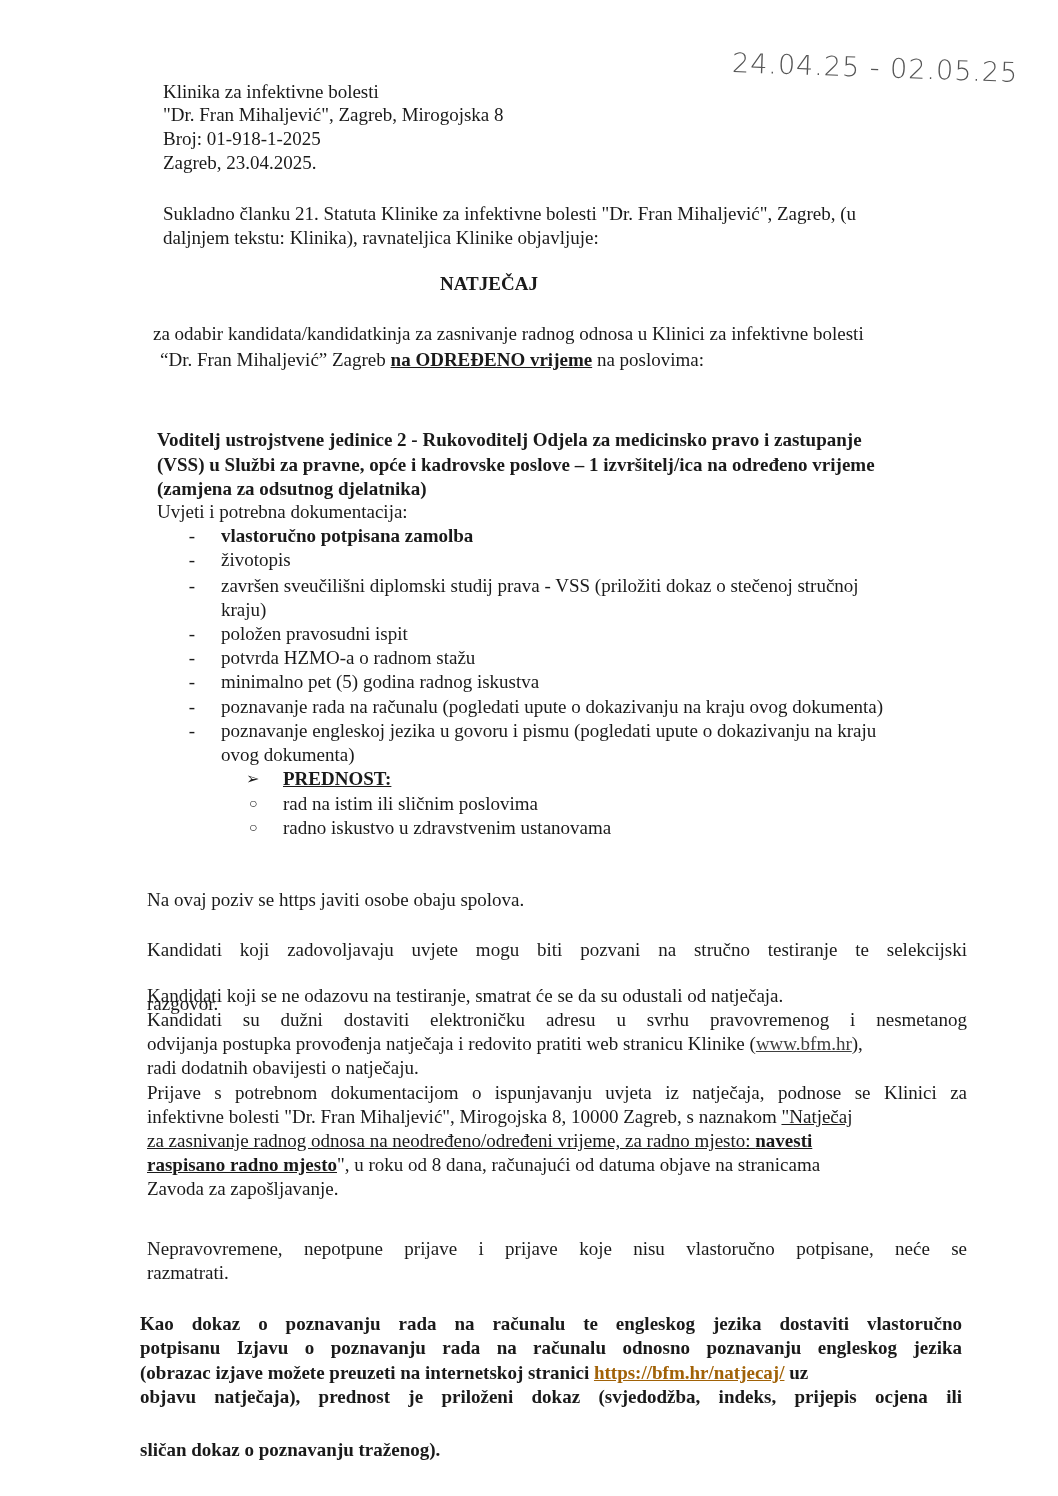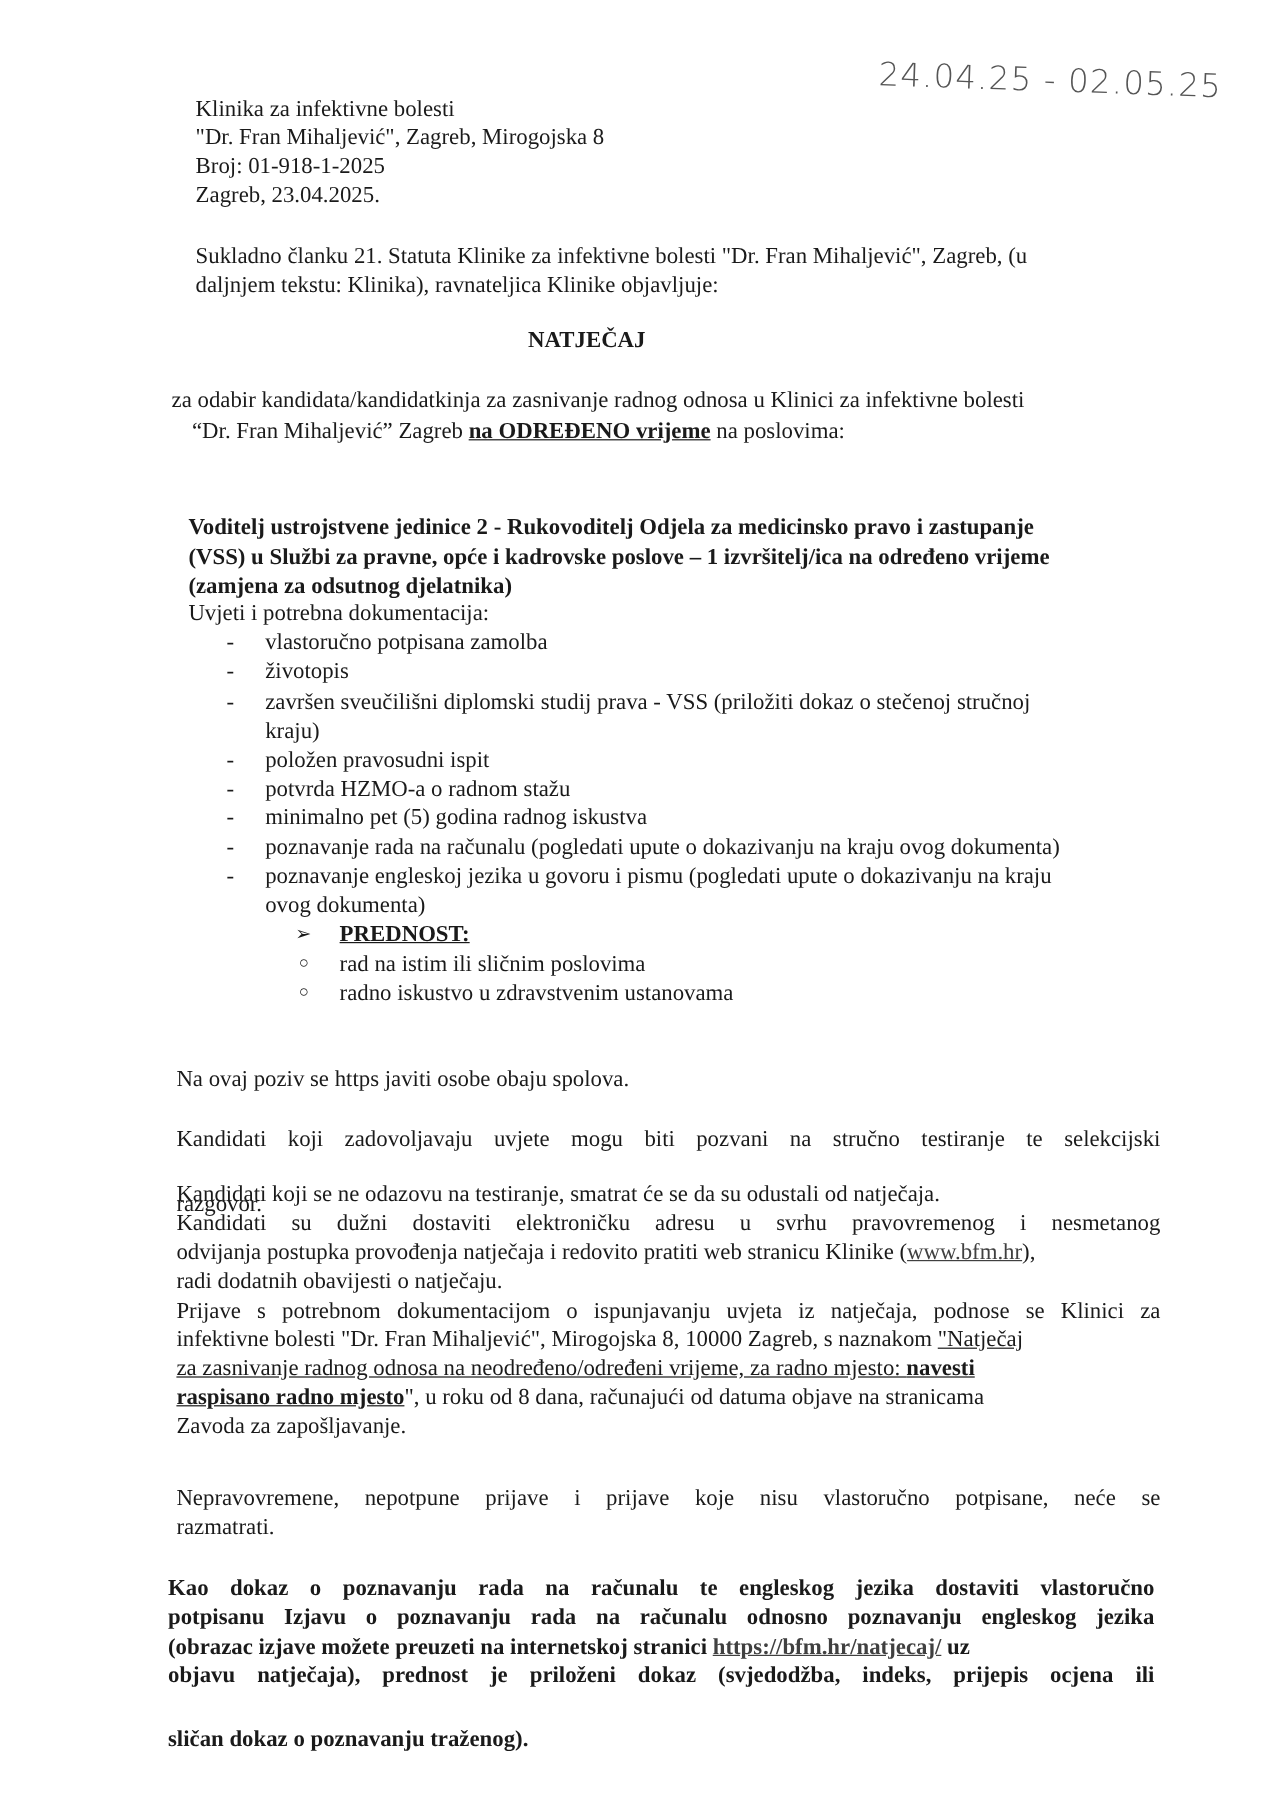--- a/index.html
+++ b/index.html
@@ -7,21 +7,21 @@
          font-family: "Liberation Serif", "DejaVu Serif", serif; color: #1a1a1a; font-size: 19px; }
   .abs { position: absolute; }
   .line { position: absolute; white-space: nowrap; line-height: 24px; }
   .handwritten { font-family: "DejaVu Sans", sans-serif; font-weight: 200; color: #555; font-size: 27px;
                  letter-spacing: 1px; transform: rotate(2deg); }
   .bold { font-weight: bold; }
   .u { text-decoration: underline; }
   .just { text-align: justify; text-align-last: justify; white-space: normal; }
   .title { font-weight: bold; font-size: 19px; }
   .dash { position: absolute; width: 20px; text-align: center; }
-  a.link { color: #404040; text-decoration: underline; }
+  a.link { color: #a16207; text-decoration: underline; }
 </style>
 </head>
 <body>
 
 <div class="abs handwritten" style="left:732px; top:52px;">24.04.25 - 02.05.25</div>
 
 <div>
   <div class="line" style="left:163px; top:80px;">Klinika za infektivne bolesti</div>
   <div class="line" style="left:163px; top:103px;">"Dr. Fran Mihaljević", Zagreb, Mirogojska 8</div>
   <div class="line" style="left:163px; top:127px;">Broj: 01-918-1-2025</div>
@@ -29,38 +29,38 @@
 </div>
 
 <div>
   <div class="line" style="left:163px; top:202px;">Sukladno članku 21. Statuta Klinike za infektivne bolesti "Dr. Fran Mihaljević", Zagreb, (u</div>
   <div class="line" style="left:163px; top:226px;text-align:right;">daljnjem tekstu: Klinika), ravnateljica Klinike objavljuje:</div>
 </div>
 
 <div class="line title" style="left:0; width:928px; text-align:center; top:272px; padding-left:50px; box-sizing:border-box;">NATJEČAJ</div>
 
 <div>
-  <div class="line" style="left:143px; top:322px;">za odabir kandidata/kandidatkinja za zasnivanje radnog odnosa u Klinici za infektivne bolesti</div>
+  <div class="line" style="left:153px; top:322px;">za odabir kandidata/kandidatkinja za zasnivanje radnog odnosa u Klinici za infektivne bolesti</div>
   <div class="line" style="left:160px; top:348px;">
     <span>“Dr. Fran Mihaljević” Zagreb </span><span class="bold u">na ODREĐENO vrijeme</span><span> na poslovima:</span>
   </div>
 </div>
 
 <div class="bold">
   <div class="line" style="left:157px; top:428px;">Voditelj ustrojstvene jedinice 2 - Rukovoditelj Odjela za medicinsko pravo i zastupanje</div>
   <div class="line" style="left:157px; top:453px;">(VSS) u Službi za pravne, opće i kadrovske poslove – 1 izvršitelj/ica na određeno vrijeme</div>
   <div class="line" style="left:157px; top:477px;">(zamjena za odsutnog djelatnika)</div>
 </div>
 
 <div>
   <div class="line" style="left:157px; top:500px;">Uvjeti i potrebna dokumentacija:</div>
 
   <div>
     <span class="dash" style="left:182px; top:524px; line-height:24px;">-</span>
-    <div class="line" style="left:221px; top:524px;">vlastoručno potpisana zamolba</div>
+    <div class="line" style="left:221px; top:524px;font-weight:bold;">vlastoručno potpisana zamolba</div>
   </div>
   <div>
     <span class="dash" style="left:182px; top:548px; line-height:24px;">-</span>
     <div class="line" style="left:221px; top:548px;">životopis</div>
   </div>
   <div>
     <span class="dash" style="left:182px; top:574px; line-height:24px;">-</span>
     <div class="line" style="left:221px; top:574px;">završen sveučilišni diplomski studij prava - VSS (priložiti dokaz o stečenoj stručnoj</div>
     <div class="line" style="left:221px; top:598px;">kraju)</div>
   </div>

